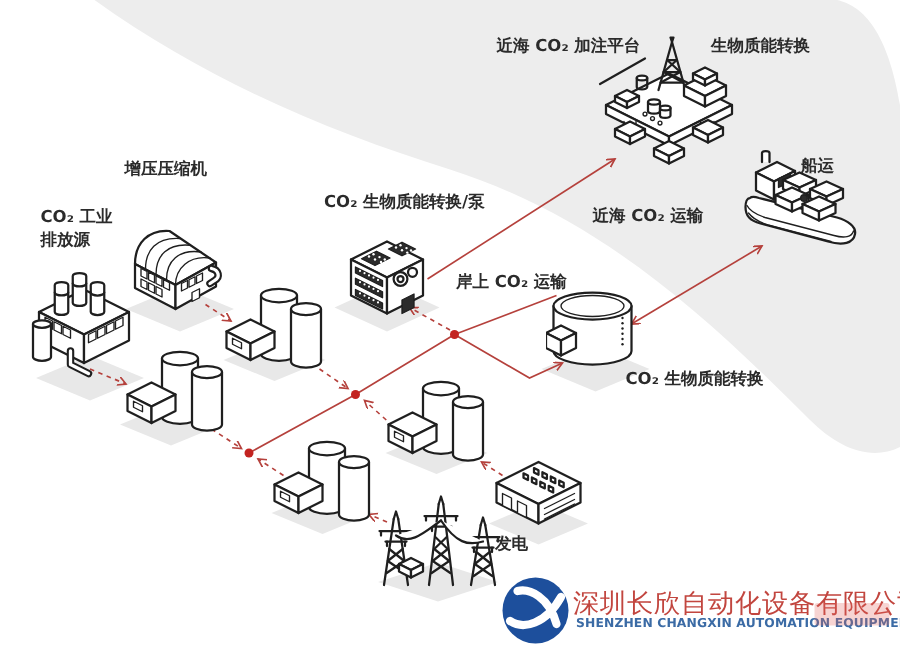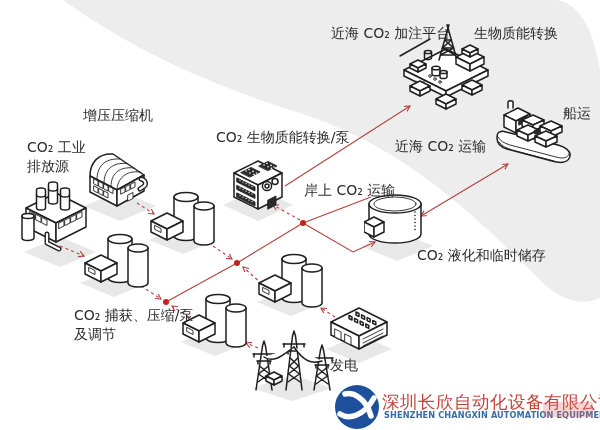--- a/index.html
+++ b/index.html
@@ -18,21 +18,21 @@
   svg.ill .dot{stroke:none;fill:#ffffff;}
   svg.ill .bdot{stroke:none;fill:#1f1f1f;}
   svg.ill .pipe-o{stroke:#1f1f1f;stroke-width:5;fill:none;}
   svg.ill .pipe-i{stroke:#ffffff;stroke-width:2.2;fill:none;}
   
   svg.flow path, svg.flow line{stroke:#b5413c;stroke-width:1.1;fill:none;}
   svg.flow .dash{stroke-dasharray:3 3;}
   svg.flow circle{fill:#c32320;stroke:none;}
   
   .label{
-    position:absolute;font-size:14px;line-height:1.35;font-weight:400;color:#2b2b2b;
+    position:absolute;font-size:11px;line-height:1.35;font-weight:700;color:#2b2b2b;
     white-space:pre-line;letter-spacing:0;
   }
   .footer-cn{
     position:absolute;left:382px;top:390px;font-size:17.5px;font-weight:500;
     color:#c2463f;letter-spacing:0.5px;white-space:nowrap;
   }
   .footer-en{
     position:absolute;left:384px;top:410px;font-size:8.2px;font-weight:700;
     color:#3b6ba5;letter-spacing:0.1px;white-space:nowrap;
   }
@@ -350,26 +350,24 @@
     <path d="M18,46 L18,51 L26,55 L26,50 Z"></path>
     <path d="M34,46 L34,51 L26,55 L26,50 Z"></path>
   </svg>
 
   <div class="label" style="left:83px;top:106px">增压压缩机</div>
   <div class="label" style="left:27px;top:138px">CO₂ 工业
 排放源</div>
   <div class="label" style="left:216px;top:128px">CO₂ 生物质能转换/泵</div>
   <div class="label" style="left:331px;top:24px">近海 CO₂ 加注平台</div>
   <div class="label" style="left:474px;top:24px">生物质能转换</div>
-  <div class="label" style="left:563px;top:104px">船运</div>
+  <div class="label" style="left:534px;top:104px">船运</div>
   <div class="label" style="left:395px;top:137px">近海 CO₂ 运输</div>
   <div class="label" style="left:304px;top:181px">岸上 CO₂ 运输</div>
-  <div class="label" style="left:417px;top:246px">CO₂ 液化和临时储存</div>
-  <div class="label" style="left:74px;top:306px">CO₂ 捕获、压缩/泵
-及调节</div>
+  <div class="label" style="left:417px;top:246px">CO₂ 生物质能转换</div>
   <div class="label" style="left:330px;top:356px">发电</div>
 
   <svg width="48" height="48" viewBox="0 0 48 48" style="left:333px;top:383px">
     <circle cx="24" cy="24" r="22" fill="#1d4f9c"></circle>
     <path d="M7,31 C16,37 31,33 41,15" stroke="#ffffff" stroke-width="5.5" fill="none" stroke-linecap="round"></path>
     <path d="M12,11 C20,9 33,15 38,33" stroke="#ffffff" stroke-width="5.5" fill="none" stroke-linecap="round"></path>
   </svg>
   <div class="footer-cn">深圳长欣自动化设备有限公司</div>
   <div class="footer-en">SHENZHEN CHANGXIN AUTOMATION EQUIPMENT CO.,LTD</div>
   <div class="stamp"></div>

